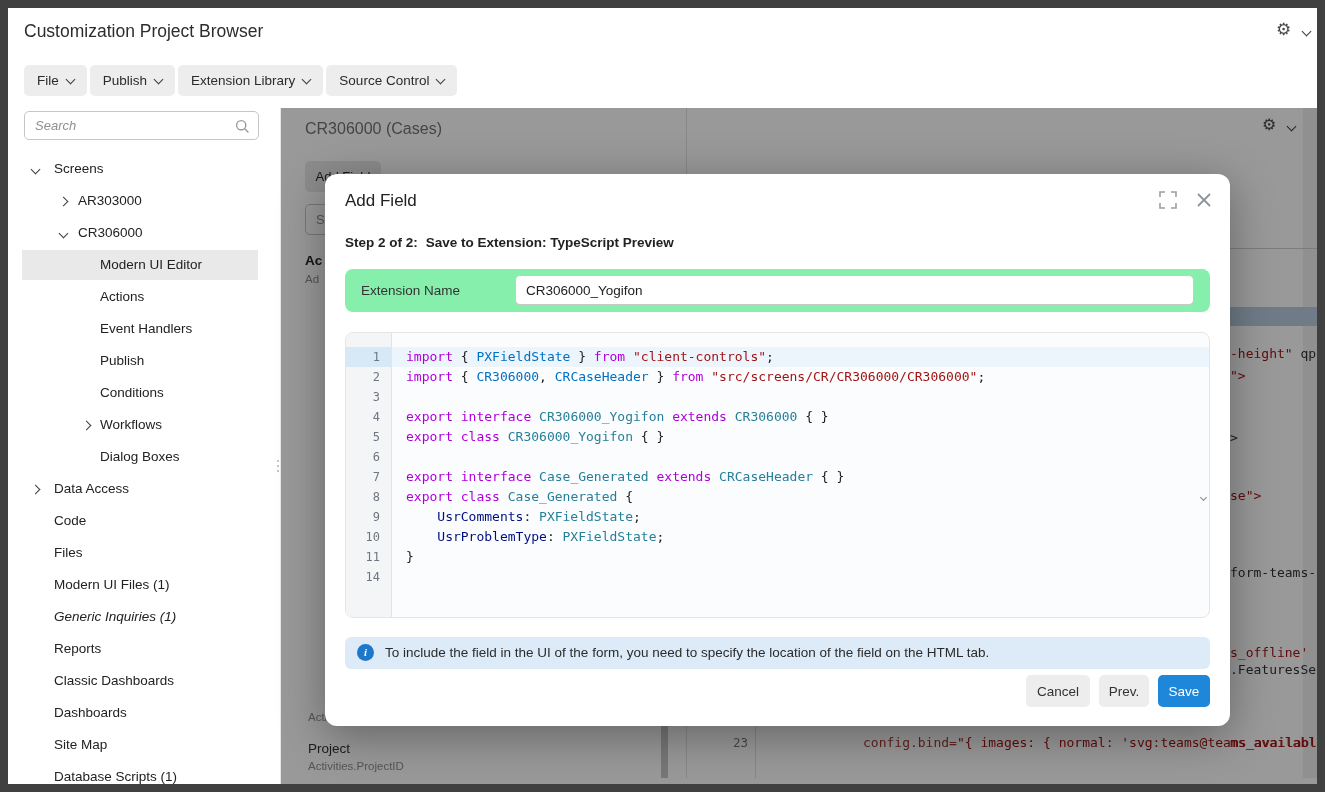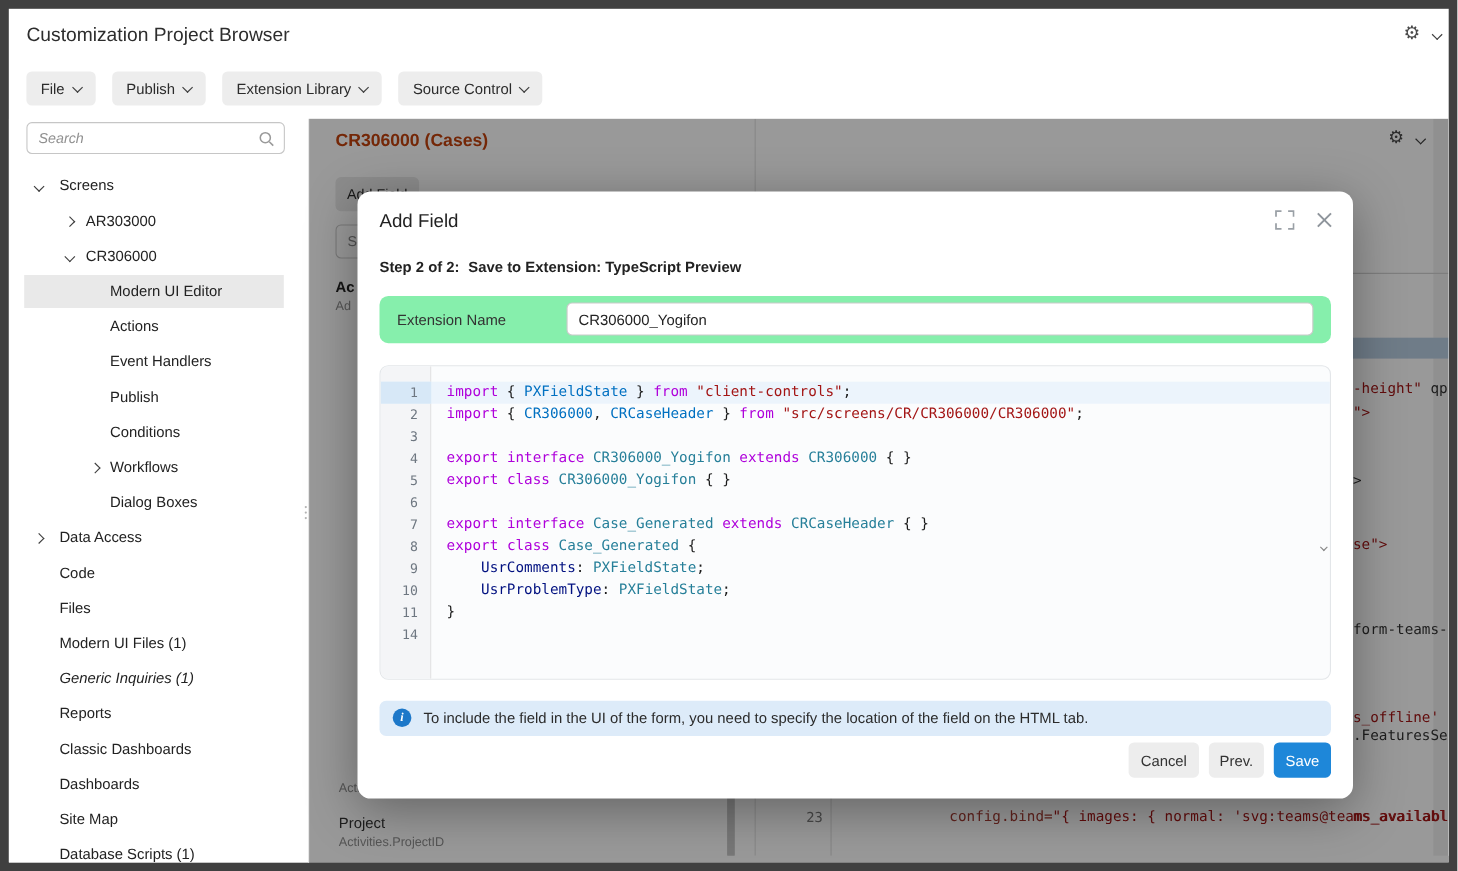--- a/index.html
+++ b/index.html
@@ -9,40 +9,40 @@
 
   
   .app-header-title { position:absolute; left:16px; top:13px; font-size:17.5px; color:#2d2d2d; }
   .hdr-gear { position:absolute; left:1268px; top:11px; font-size:17px; color:#4a4a4a; cursor:pointer; }
   .chev { display:inline-block; width:7px; height:7px; border-right:1.7px solid #3d3d3d; border-bottom:1.7px solid #3d3d3d; }
   .chev.down { transform:rotate(45deg); }
   .chev.right { transform:rotate(-45deg); }
   .hdr-chev { position:absolute; left:1295px; top:20px; }
 
   
-  .toolbar { position:absolute; left:16px; top:57px; display:flex; gap:15px; }
+  .toolbar { position:absolute; left:16px; top:57px; display:flex; gap:3px; }
   .menu-btn { height:31px; background:#ededed; border:none; border-radius:5px; padding:0 13px; font-family:"Liberation Sans",sans-serif; font-size:13.5px; color:#2b2b2b; display:flex; align-items:center; gap:8px; cursor:pointer; }
   .menu-btn .chev { margin-top:-3px; }
 
   
   .sidebar { position:absolute; left:0; top:100px; width:273px; height:686px; background:#fff; border-right:1px solid #e6e6e6; }
   .search-box { position:absolute; left:16px; top:3px; width:235px; height:29px; border:1px solid #c6c6c6; border-radius:5px; background:#fff; }
   .search-box input { position:absolute; left:0; top:0; width:100%; height:100%; border:none; outline:none; background:transparent; padding:0 30px 0 10px; font-family:"Liberation Sans",sans-serif; font-size:13px; color:#333; }
   .search-box input::placeholder { color:#909090; font-style:italic; }
   .search-ico { position:absolute; right:8px; top:7px; }
   .trow { position:absolute; left:14px; right:22px; height:30px; cursor:pointer; }
   .trow.selected { background:#e9e9e9; }
   .trow .chev { position:absolute; top:12px; }
   .trow .tlabel { position:absolute; top:0; line-height:30px; font-size:13.5px; color:#222; white-space:nowrap; }
   .resize-handle { position:absolute; left:269px; top:452px; width:3px; height:16px; display:flex; flex-direction:column; gap:3px; cursor:col-resize; }
   .resize-handle i { width:2px; height:2px; background:#b3b3b3; border-radius:50%; }
 
   
   .main { position:absolute; left:273px; top:100px; right:0; bottom:6px; background:#fff; overflow:hidden; }
-  .main-title { position:absolute; left:24px; top:12px; font-size:16px; font-weight:700; color:#c2410c; }
+  .main-title { position:absolute; left:24px; top:12px; font-size:16px; font-weight:400; color:#737373; }
   .main-gear { position:absolute; left:981px; top:7px; font-size:16px; color:#4a4a4a; cursor:pointer; }
   .main-gear-chev { position:absolute; left:1007px; top:15px; }
   .bg-btn { position:absolute; left:24px; top:53px; width:76px; height:31px; background:#e9e9e9; border:none; border-radius:5px; font-family:"Liberation Sans",sans-serif; font-size:13px; color:#2b2b2b; cursor:pointer; }
   .bg-search { position:absolute; left:24px; top:96px; width:300px; height:31px; border:1px solid #c9c9c9; border-radius:5px; padding:0 10px; font-family:"Liberation Sans",sans-serif; font-size:13px; color:#333; }
   .bg-search::placeholder { color:#8b8b8b; }
   .fl-name { position:absolute; font-size:13.5px; font-weight:700; color:#222; }
   .fl-sub { position:absolute; font-size:11.5px; color:#8f8f8f; }
   .fl-name2 { position:absolute; font-size:13.5px; color:#333; }
   .col-divider { position:absolute; left:405px; top:0; bottom:0; width:0; border-left:1px solid #e2e2e2; }
   .scroll-thumb { position:absolute; left:380px; top:600px; width:7px; height:72px; background:#c6c6c6; border-radius:4px; }

